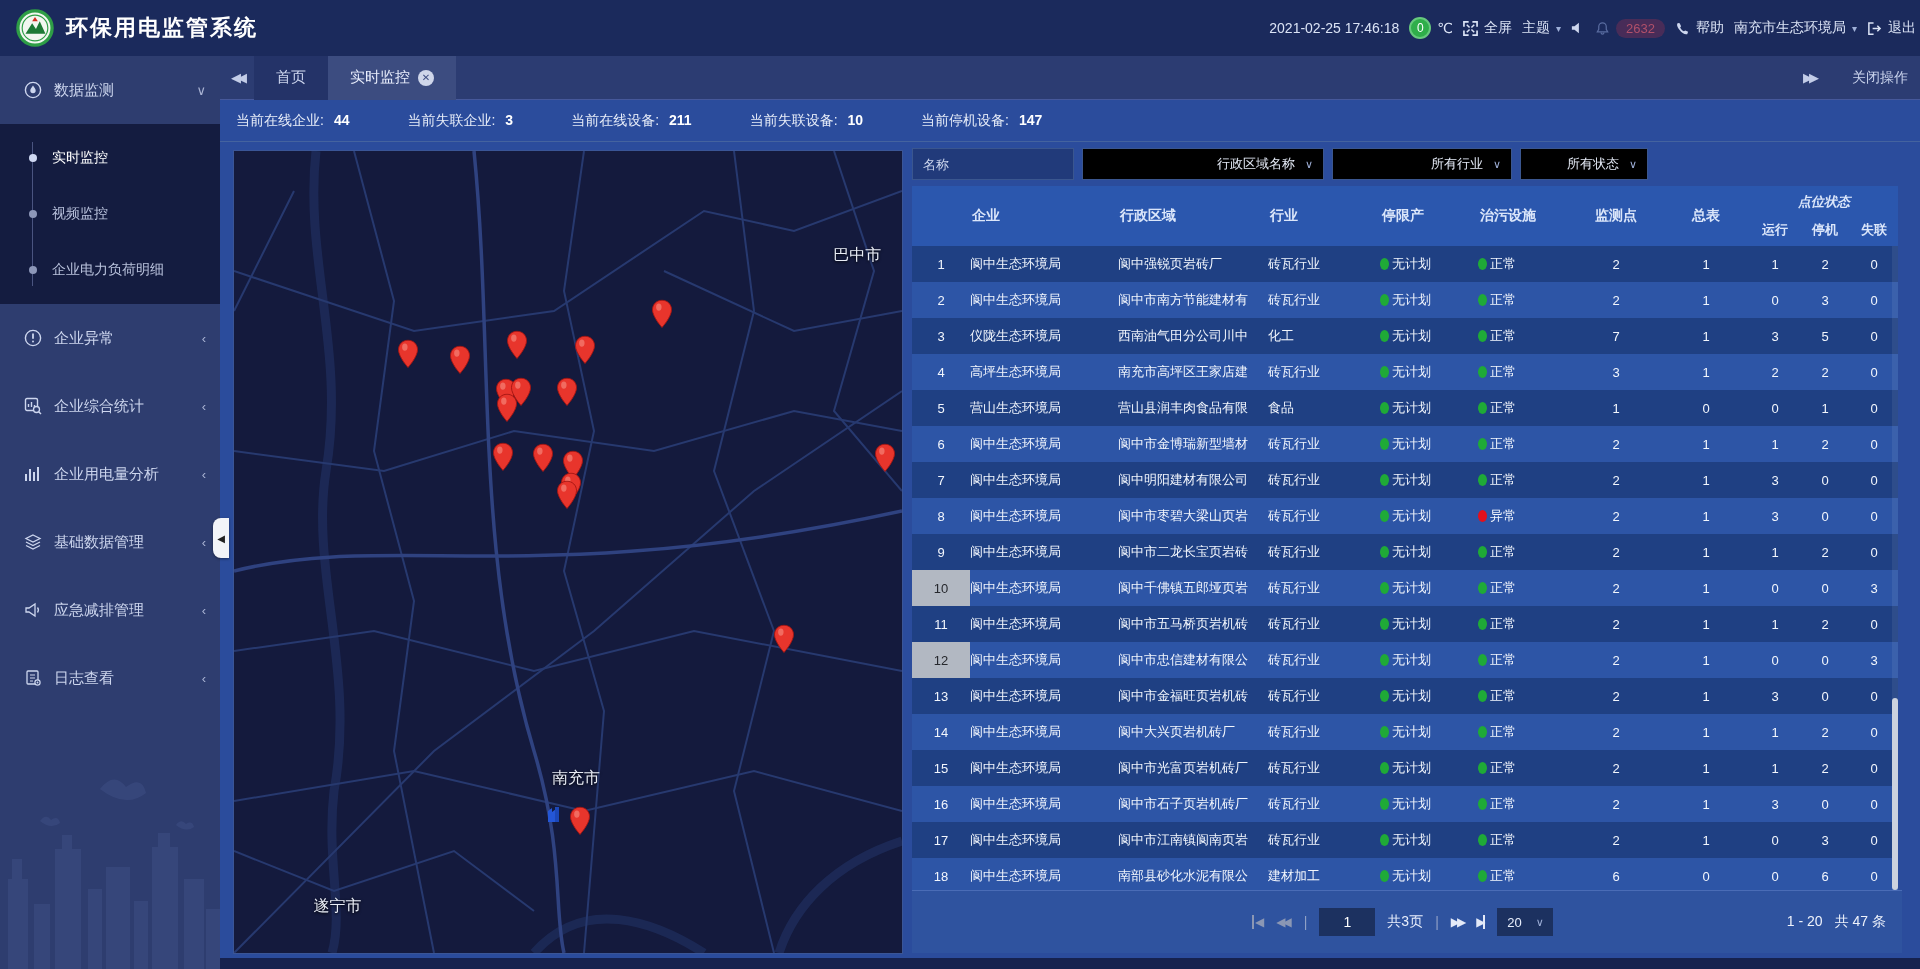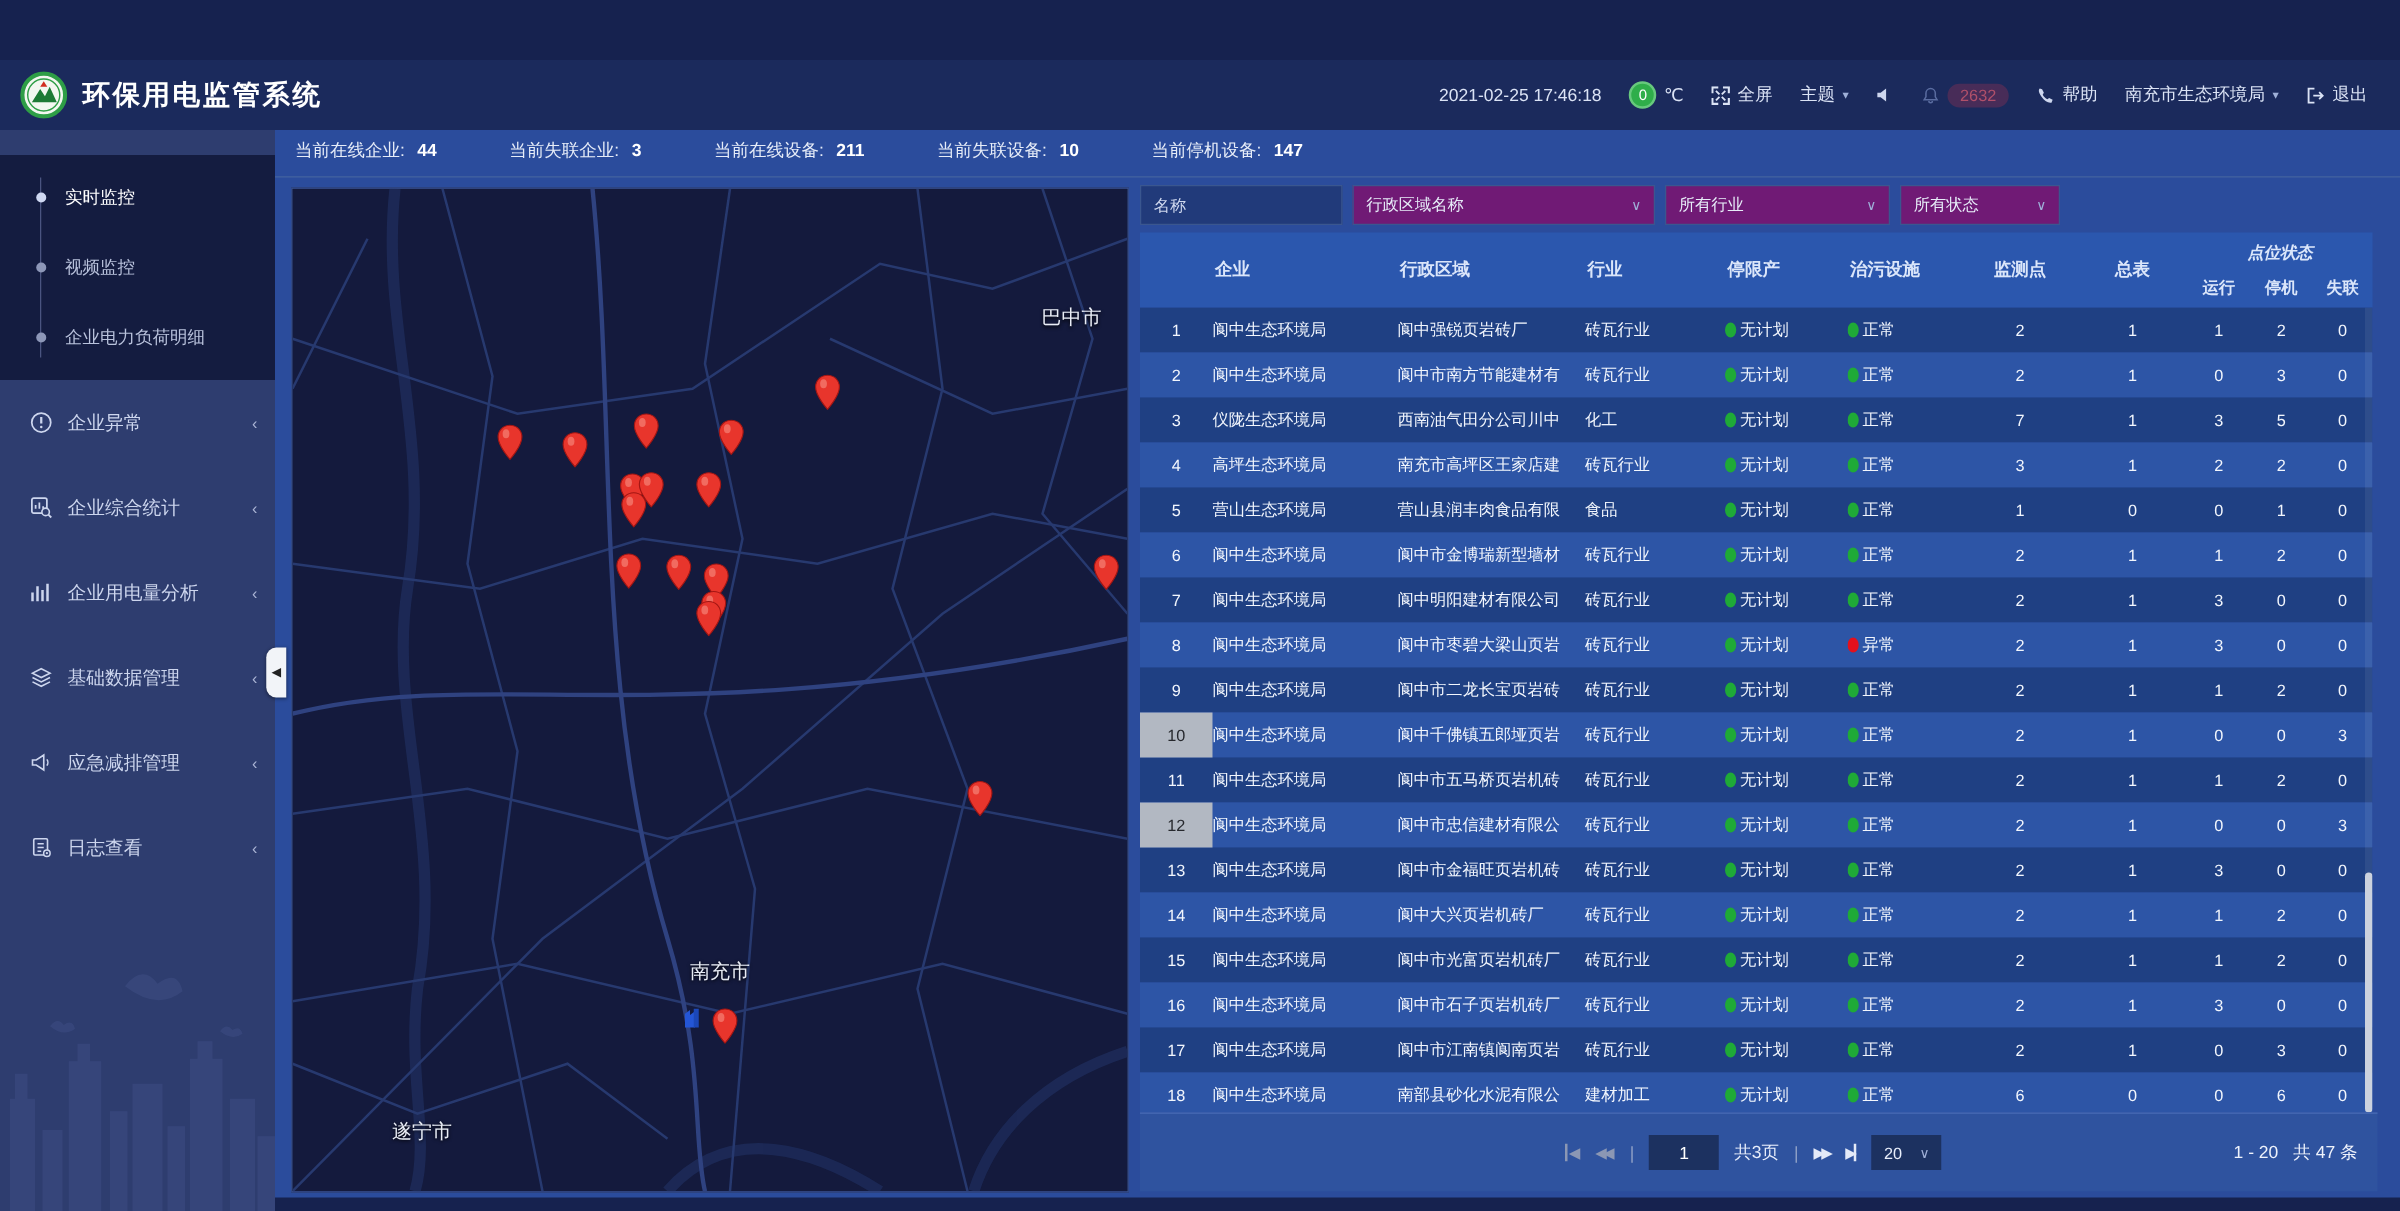--- a/index.html
+++ b/index.html
@@ -2,24 +2,24 @@
 <html lang="zh"><head>
 <meta charset="utf-8">
 <title>环保用电监管系统</title>
 <style>
   *{margin:0;padding:0;box-sizing:border-box;}
   html,body{width:1920px;height:969px;overflow:hidden;}
   body{font-family:"Liberation Sans","DejaVu Sans",sans-serif;background:#16224f;position:relative;color:#e8eefb;}
   .abs{position:absolute;}
 
   
-  .hdr{left:0;top:0;width:1920px;height:56px;background:#1b2a5c;display:flex;align-items:center;z-index:30;margin-top:48px;}
+  .hdr{left:0;top:0;width:1920px;height:56px;background:#1b2a5c;display:flex;align-items:center;z-index:30;}
   .logo{width:38px;height:38px;margin-left:16px;flex:0 0 auto;}
   .hdr-title{margin-left:12px;font-size:22px;font-weight:bold;color:#fff;letter-spacing:2px;}
-  .hdr-right{position:absolute;right:26px;top:0;height:56px;display:flex;align-items:center;gap:22px;font-size:14px;color:#dbe3f5;}
+  .hdr-right{position:absolute;right:4px;top:0;height:56px;display:flex;align-items:center;gap:10px;font-size:14px;color:#dbe3f5;}
   .hdr-item{display:flex;align-items:center;gap:6px;cursor:default;}
   .temp-badge{width:22px;height:22px;border-radius:50%;background:#2fae4a;color:#fff;font-size:12px;display:flex;align-items:center;justify-content:center;border:2px solid #67c97d;}
   .bell-badge{background:rgba(190,50,80,.28);color:#b0506a;border-radius:10px;padding:2px 10px;font-size:13px;}
   .caret{font-size:10px;color:#9fb0d8;}
   .ic{display:inline-flex;align-items:center;justify-content:center;}
 
   
   .sidebar{left:0;top:56px;width:220px;height:913px;background:#2e3d6f;z-index:20;overflow:hidden;}
   .menu-item{height:68px;display:flex;align-items:center;padding:0 14px 0 24px;font-size:15px;color:#cdd6ee;cursor:pointer;}
   .menu-item .mi-label{margin-left:12px;flex:1;}
@@ -51,21 +51,21 @@
   .map{left:233px;top:150px;width:670px;height:804px;background:#141a3d;border:1px solid #3a5596;overflow:hidden;}
   .map svg.roads{position:absolute;left:0;top:0;}
   .city-label{position:absolute;transform:translate(-50%,-50%);font-size:16px;color:#e9edf6;text-shadow:0 1px 3px #000;white-space:nowrap;}
   .pin{position:absolute;width:22px;height:29px;transform:translate(-50%,-92%);}
   .cluster{position:absolute;width:16px;height:20px;transform:translate(-50%,-50%);}
 
   
   .filters{left:912px;top:148px;width:990px;height:48px;display:flex;gap:8px;z-index:5;}
   .f-input{width:162px;height:32px;background:#213a7a;border:1px solid #3a568f;color:#eef2fb;font-size:13px;padding:0 10px;outline:none;font-family:inherit;}
   .f-input::placeholder{color:#cfd8ee;opacity:1;}
-  .f-select{height:32px;background:#701a75;border:1px solid #3a568f;display:flex;align-items:center;justify-content:space-between;padding:0 10px;font-size:13px;color:#e6ecf8;cursor:pointer;}
+  .f-select{height:32px;background:#000000;border:1px solid #3a568f;display:flex;align-items:center;justify-content:flex-end;padding:0 10px;font-size:13px;color:#e6ecf8;cursor:pointer;}
   .f-region{width:242px;} .f-industry{width:180px;} .f-status{width:128px;}
   .f-caret{color:#9fb0d8;font-size:11px;margin-left:10px;}
 
   
   .tbl{left:912px;top:186px;width:986px;height:767px;}
   .thead{display:grid;grid-template-columns:58px 148px 150px 112px 98px 92px 92px 88px 50px 50px 48px;grid-template-rows:27px 33px;height:60px;background:#2b57ae;font-size:14px;font-weight:bold;color:#dbe6fa;}
   .th{grid-row:1/3;display:flex;align-items:center;justify-content:flex-start;padding-left:2px;}
   .th.ctr{justify-content:center;padding-left:0;}
   .th-group{grid-row:1;grid-column:9/12;display:flex;align-items:flex-end;justify-content:center;font-style:italic;font-size:13px;padding-bottom:2px;}
   .th-sub{grid-row:2;display:flex;align-items:center;justify-content:center;font-size:13px;}

